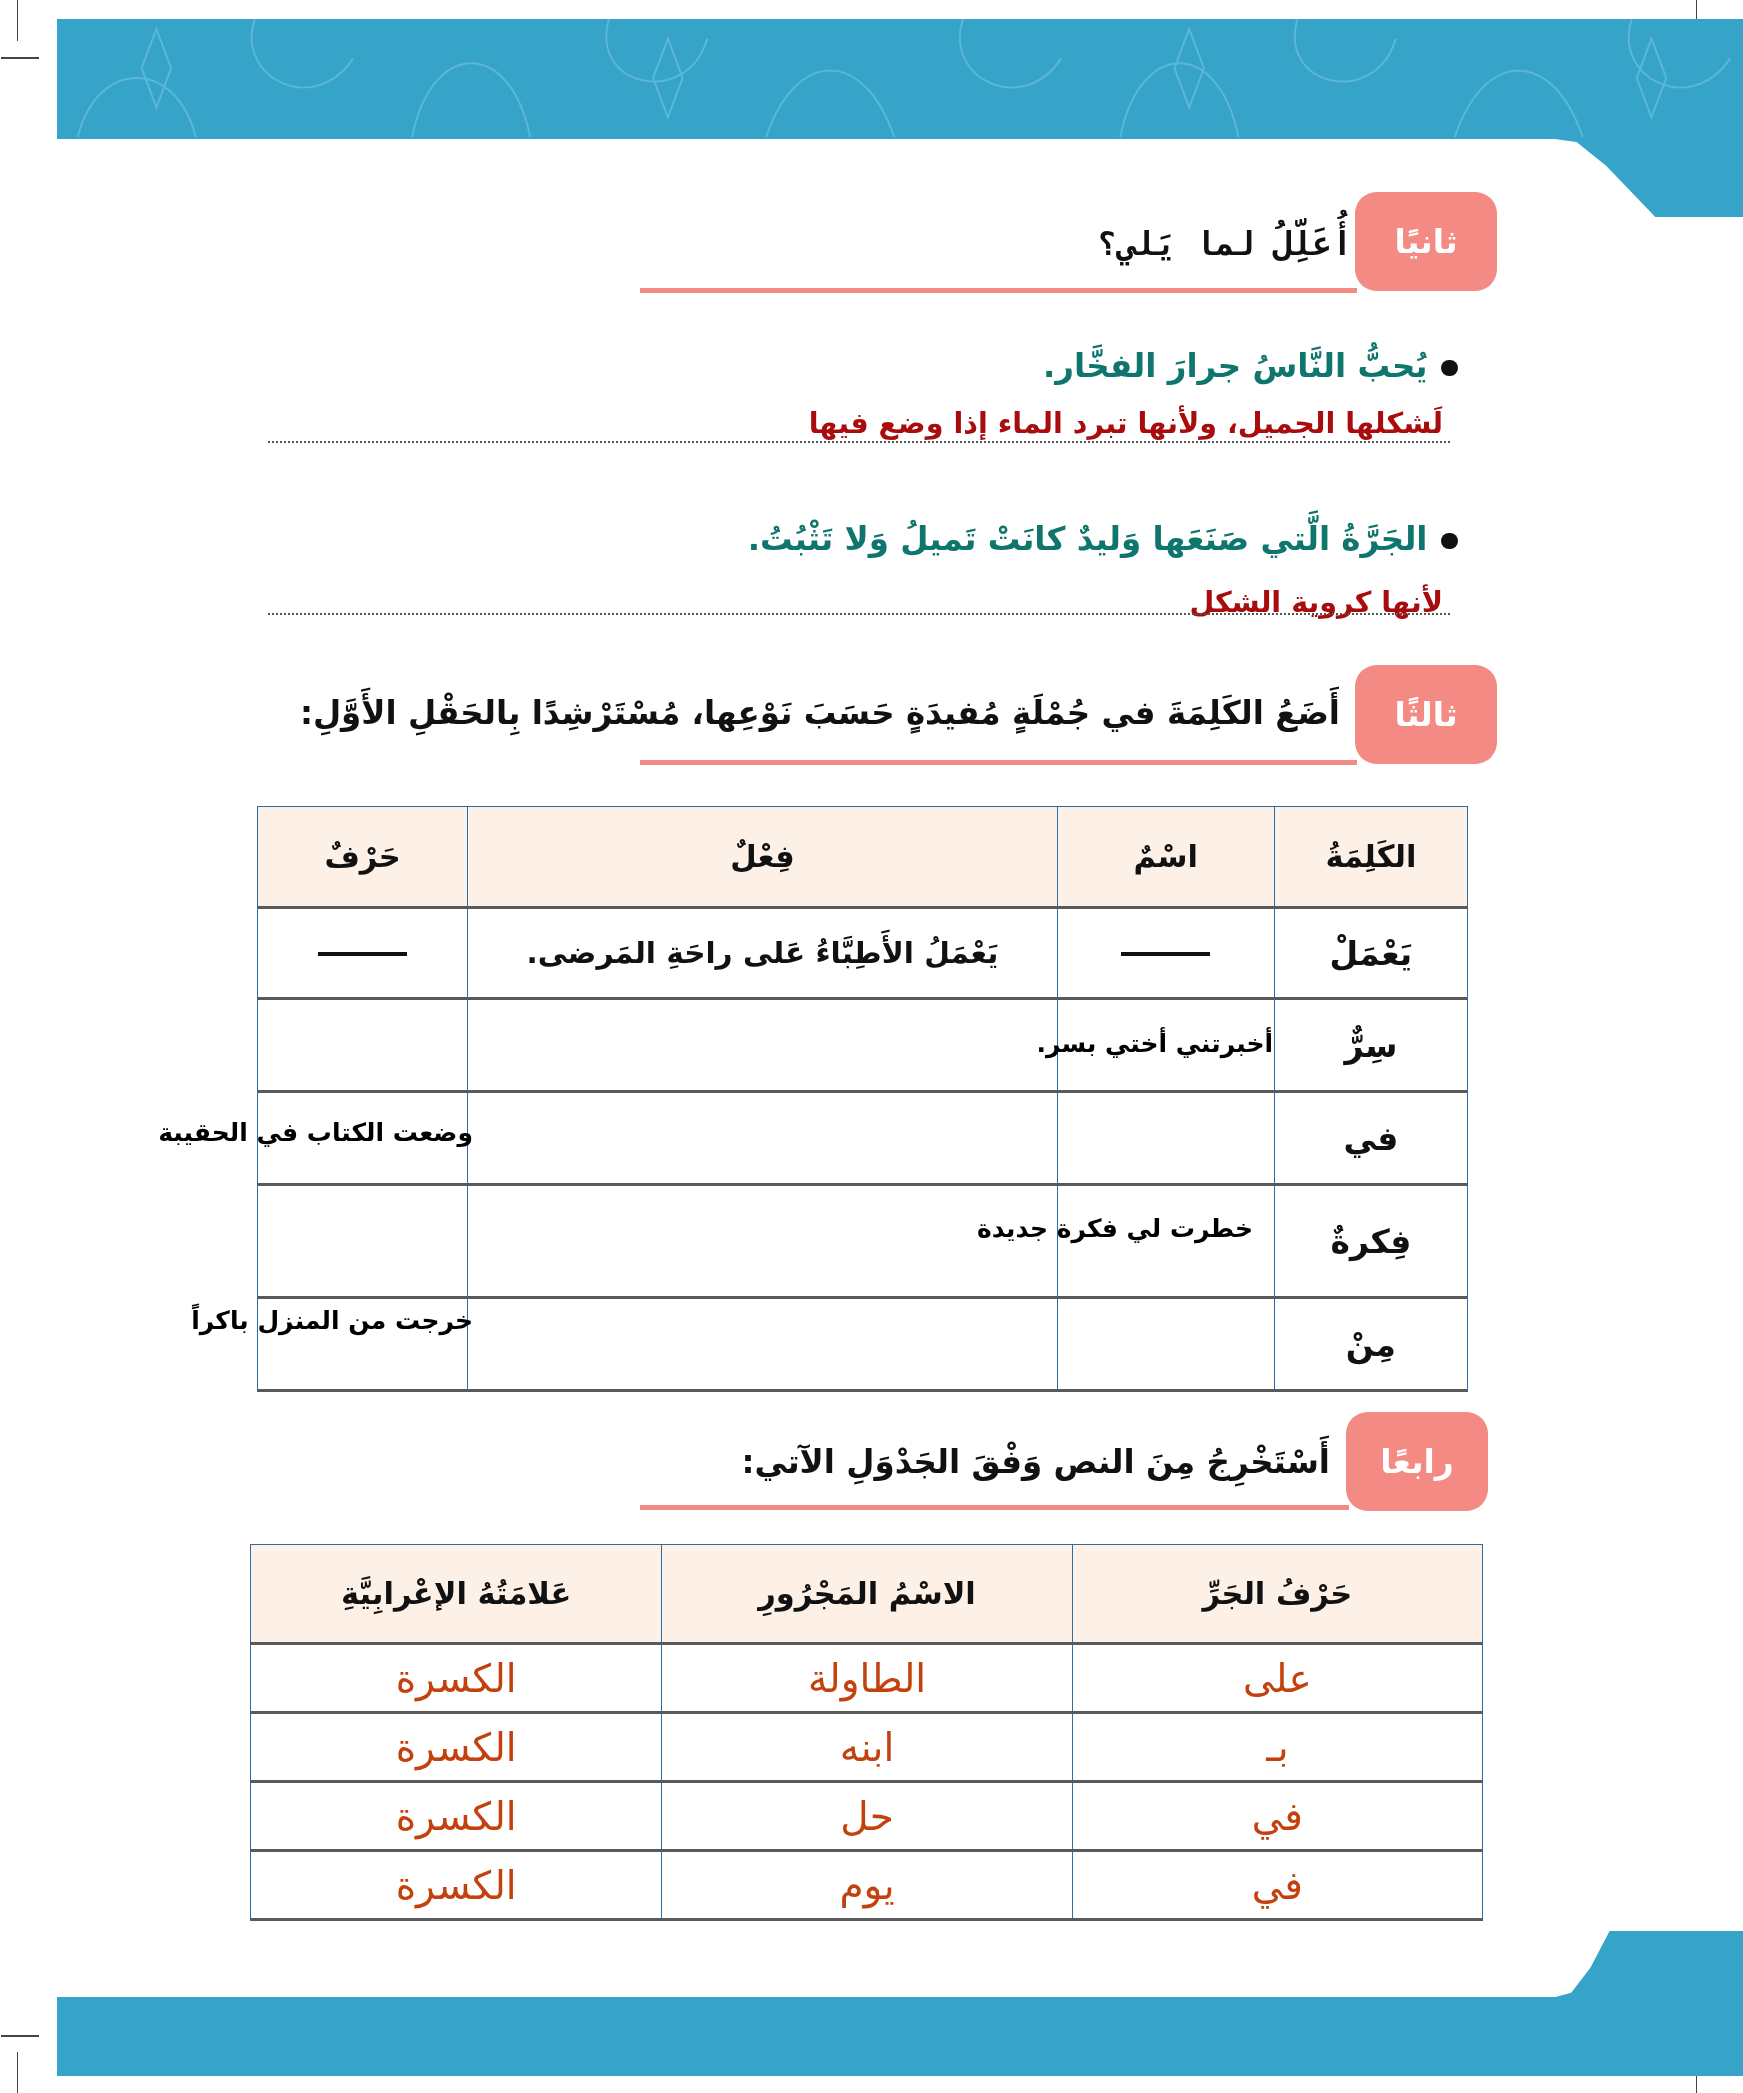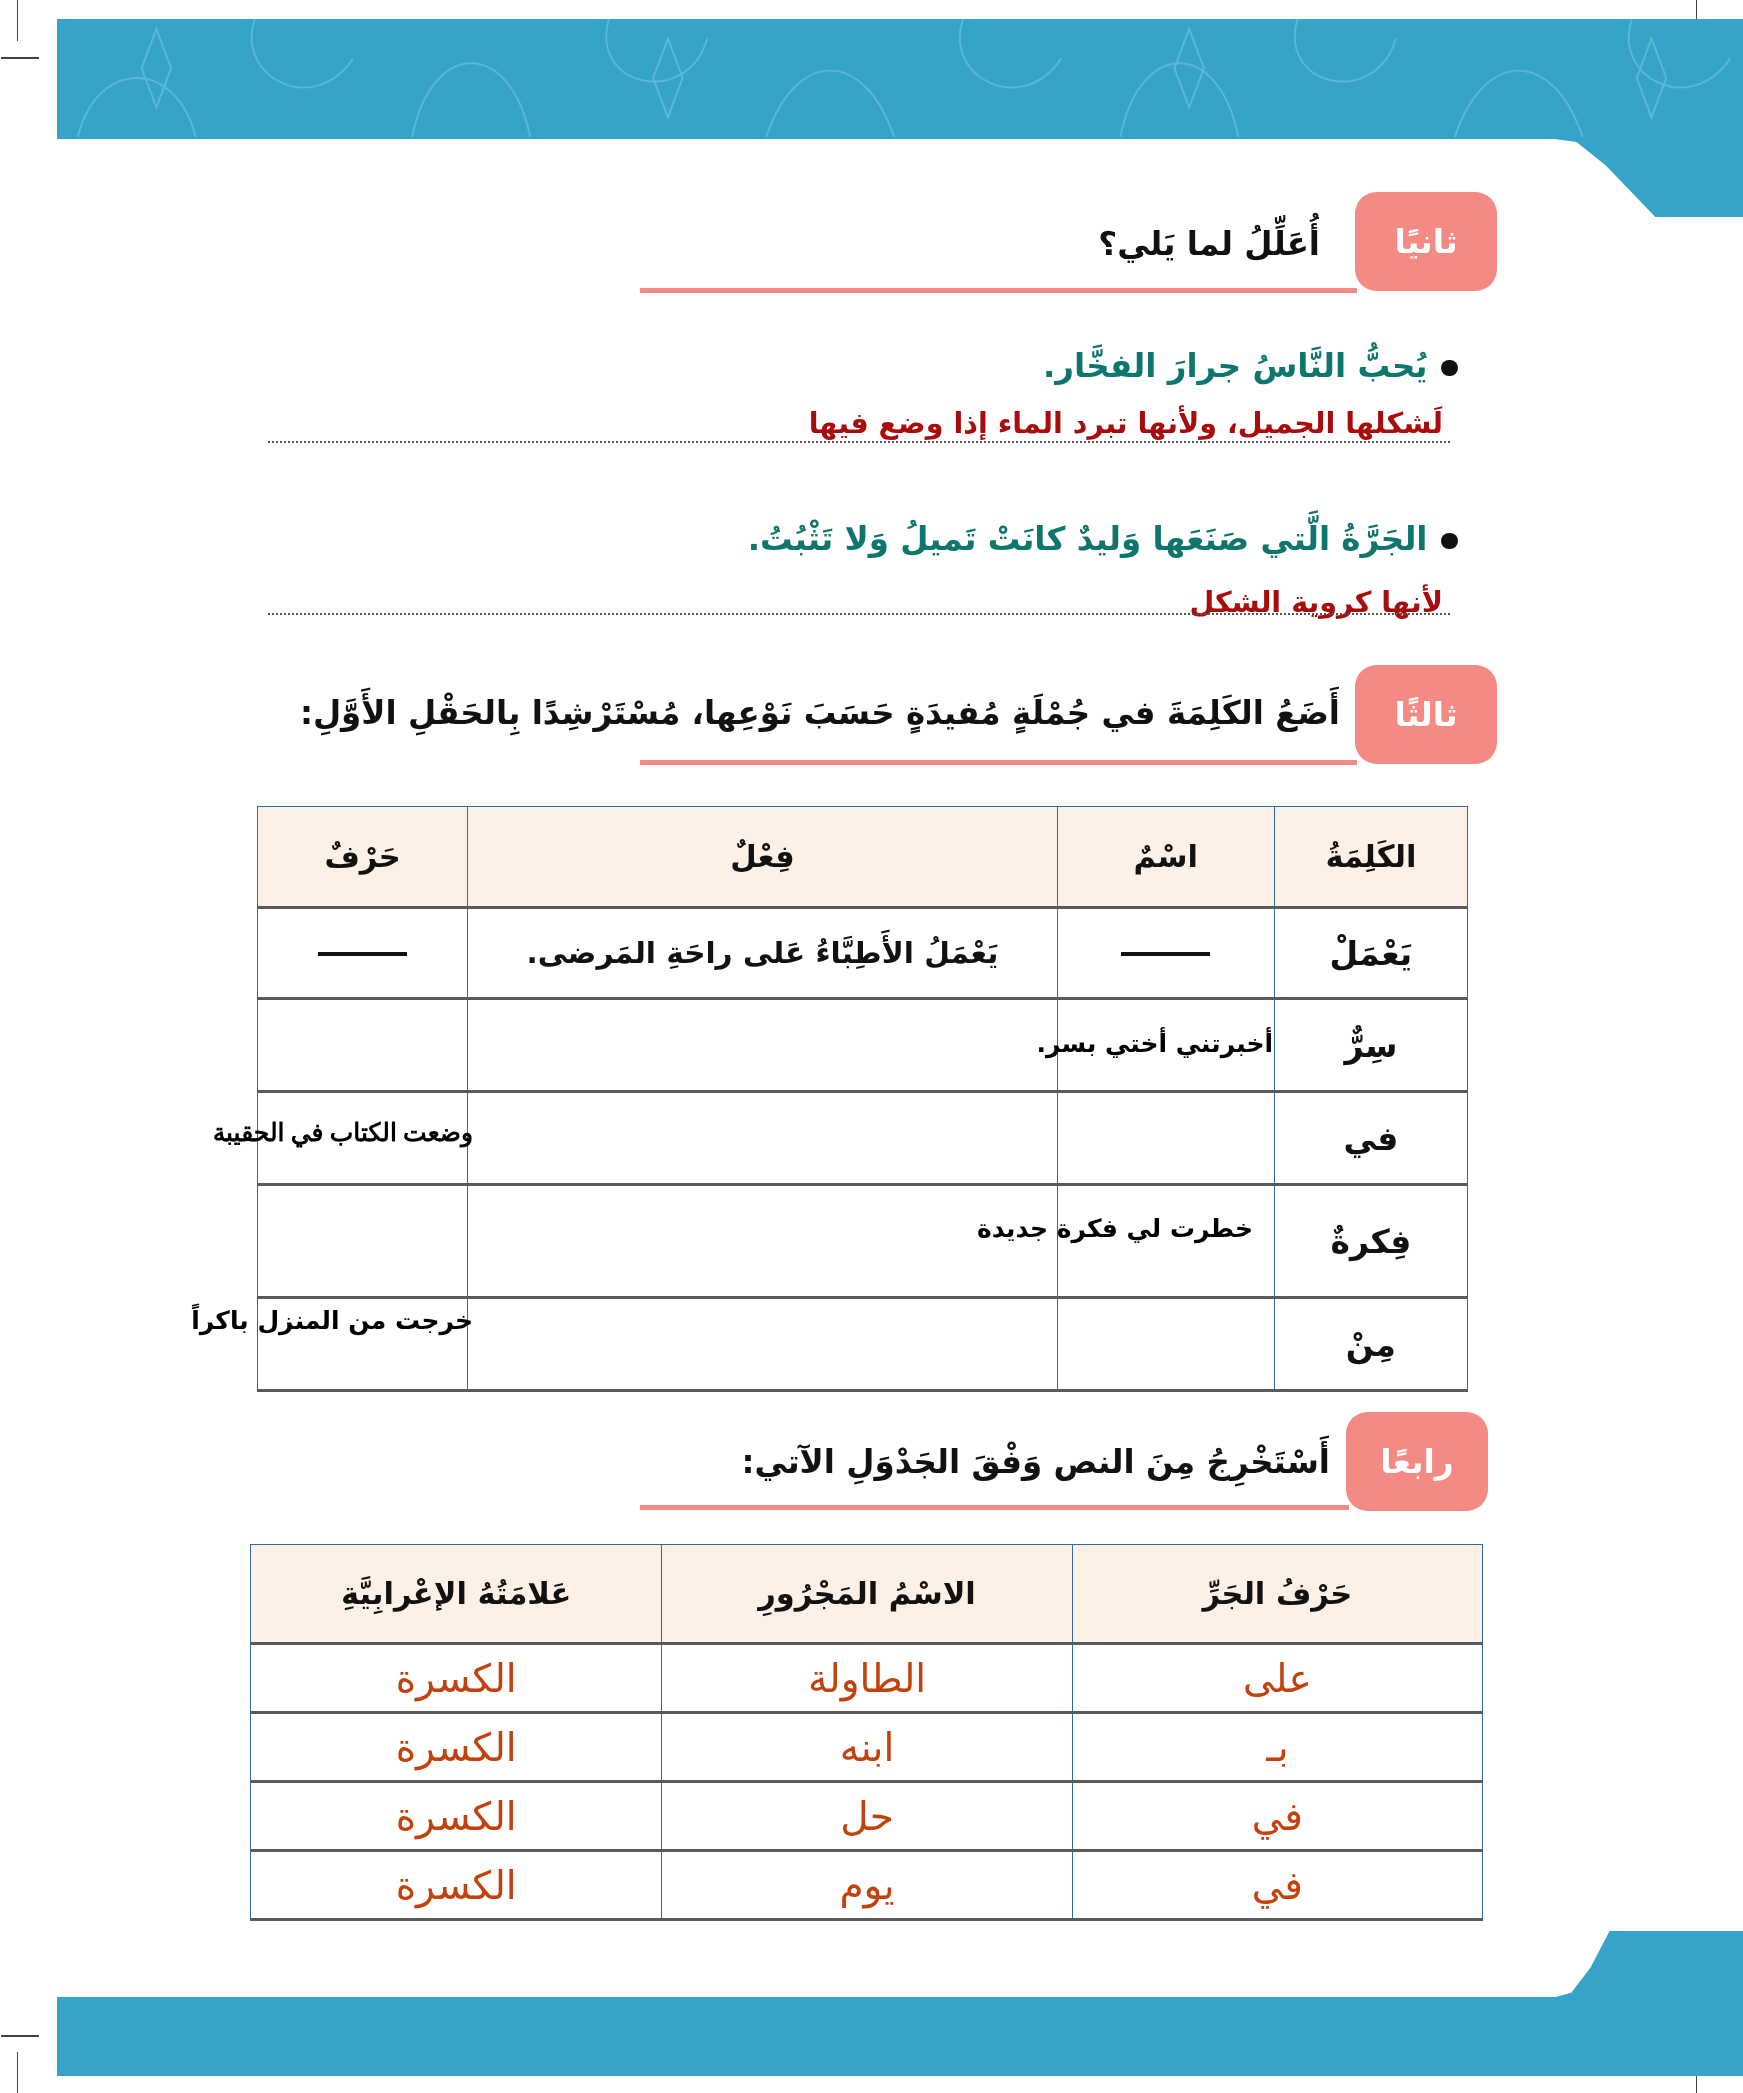--- a/index.html
+++ b/index.html
@@ -98,21 +98,21 @@
 </div>
 <div class="header-curve"></div>
 
 <div class="wm">
   
   
   
 </div>
 
 <div class="badge" style="left:1355px;top:192px;width:142px;height:99px;">ثانيًا</div>
-<div class="section-title" style="right:424px;top:225px;">أُعَلِّلُ لما يَلي؟</div>
+<div class="section-title" style="right:392px;top:225px;font-family:Liberation Mono, monospace;">أُعَلِّلُ لما يَلي؟</div>
 <div class="section-rule" style="left:640px;top:288px;width:717px;"></div>
 
 <div class="bullet-line" style="right:286px;top:347px;">
   <span class="bullet-dot"></span><span>يُحبُّ النَّاسُ جرارَ الفخَّار.</span>
 </div>
 <div class="answer" style="right:301px;top:406px;">لَشكلها الجميل، ولأنها تبرد الماء إذا وضع فيها</div>
 <div class="dotted" style="left:268px;top:441px;width:1182px;"></div>
 
 <div class="bullet-line" style="right:286px;top:520px;">
   <span class="bullet-dot"></span><span>الجَرَّةُ الَّتي صَنَعَها وَليدٌ كانَتْ تَميلُ وَلا تَثْبُتُ.</span>
@@ -165,21 +165,21 @@
   <tr class="row-sep" style="height:93px;border-bottom:3.9px solid #5a5a5a;">
     <td class="word">مِنْ</td>
     <td></td>
     <td></td>
     <td></td>
   </tr>
 </tbody>
   </table>
 
 <div class="abs-answer" style="right:471px;top:1029px;">أخبرتني أختي بسر.</div>
-<div class="abs-answer" style="right:1271px;top:1118px;font-family:Liberation Serif, serif;">وضعت الكتاب في الحقيبة</div>
+<div class="abs-answer" style="right:1271px;top:1118px;">وضعت الكتاب في الحقيبة</div>
 <div class="abs-answer" style="right:491px;top:1214px;">خطرت لي فكرة جديدة</div>
 <div class="abs-answer" style="right:1271px;top:1306px;">خرجت من المنزل باكراً</div>
 
 <div class="badge" style="left:1346px;top:1412px;width:142px;height:99px;">رابعًا</div>
 <div class="section-title" style="right:414px;top:1443px;">أَسْتَخْرِجُ مِنَ النص وَفْقَ الجَدْوَلِ الآتي:</div>
 <div class="section-rule" style="left:640px;top:1505px;width:709px;"></div>
 
 <table style="left:250px;top:1544px;width:1233px;">
   <colgroup>
     <col style="width:411px">

